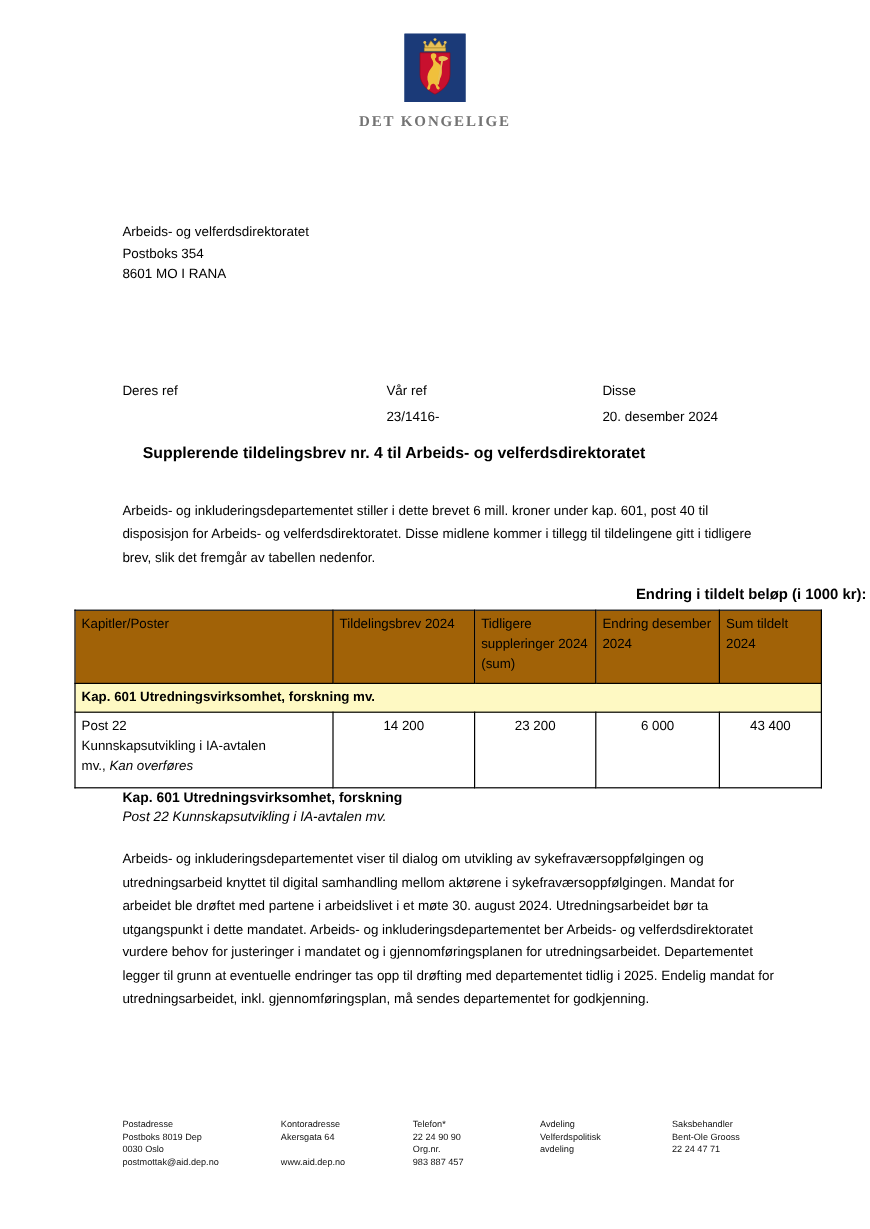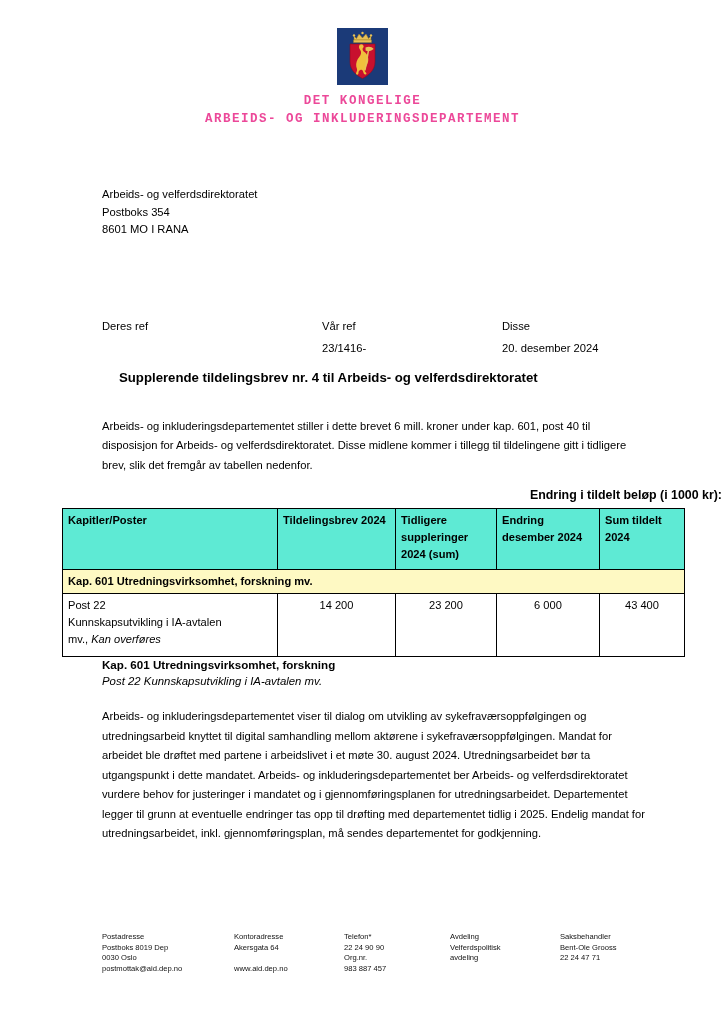--- a/index.html
+++ b/index.html
@@ -37,22 +37,22 @@
     justify-content: center;
   }
   .crest {
     width: 51px;
     height: 57px;
     background: #1b3a78;
     display: block;
   }
   .dept-lines {
     margin-top: 9px;
-    font-family: Liberation Mono, monospace;
-    color: #ec4899;
+    font-family: Liberation Serif, serif;
+    color: #737373;
   }
   .dept-line1 {
     font-size: 12.5px;
     letter-spacing: 1.55px;
     font-weight: 700;
     line-height: 15px;
   }
   .dept-line2 {
     font-size: 12.5px;
     letter-spacing: 1.5px;
@@ -138,22 +138,22 @@
     font-size: 11.1px;
   }
   table.budget th,
   table.budget td {
     border: 1px solid #000000;
     padding: 3px 5px 3px 5px;
     vertical-align: top;
     line-height: 17px;
   }
   table.budget thead th {
-    background: #5eead4;
-    font-weight: 700;
+    background: #a16207;
+    font-weight: 400;
     text-align: left;
     height: 54px;
   }
   .subhead-row td {
     background: #fef9c3;
     font-weight: 700;
     padding-top: 2px;
     padding-bottom: 2px;
   }
   td.num {
@@ -248,21 +248,20 @@
         </g>
 
         <g>
           <rect x="29.2" y="20.5" width="1.5" height="22" fill="#e8c158" transform="rotate(10 30 31)"></rect>
           <path d="M28.5 19.5 C31.5 18 35 18.6 36.6 21 C34.6 23 31 23.6 28.6 22.4 Z" fill="#e8c158"></path>
         </g>
       </svg>
     </div>
     <div class="dept-lines">
       <div class="dept-line1">DET KONGELIGE</div>
-      <div class="dept-line2">ARBEIDS- OG INKLUDERINGSDEPARTEMENT</div>
     </div>
   </div>
 
   <div class="content">
 
     <div class="addressee">
       <div>Arbeids- og velferdsdirektoratet</div>
       <div>Postboks 354</div>
       <div>8601 MO I RANA</div>
     </div>

